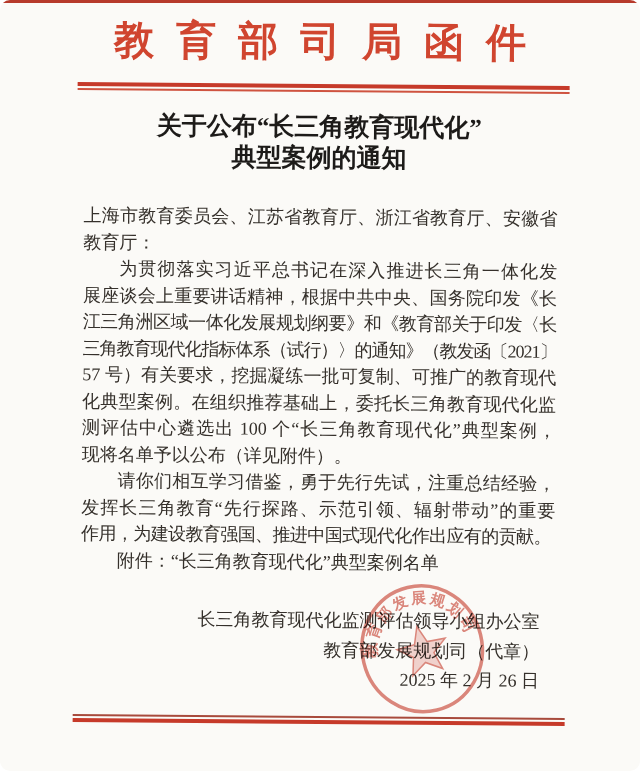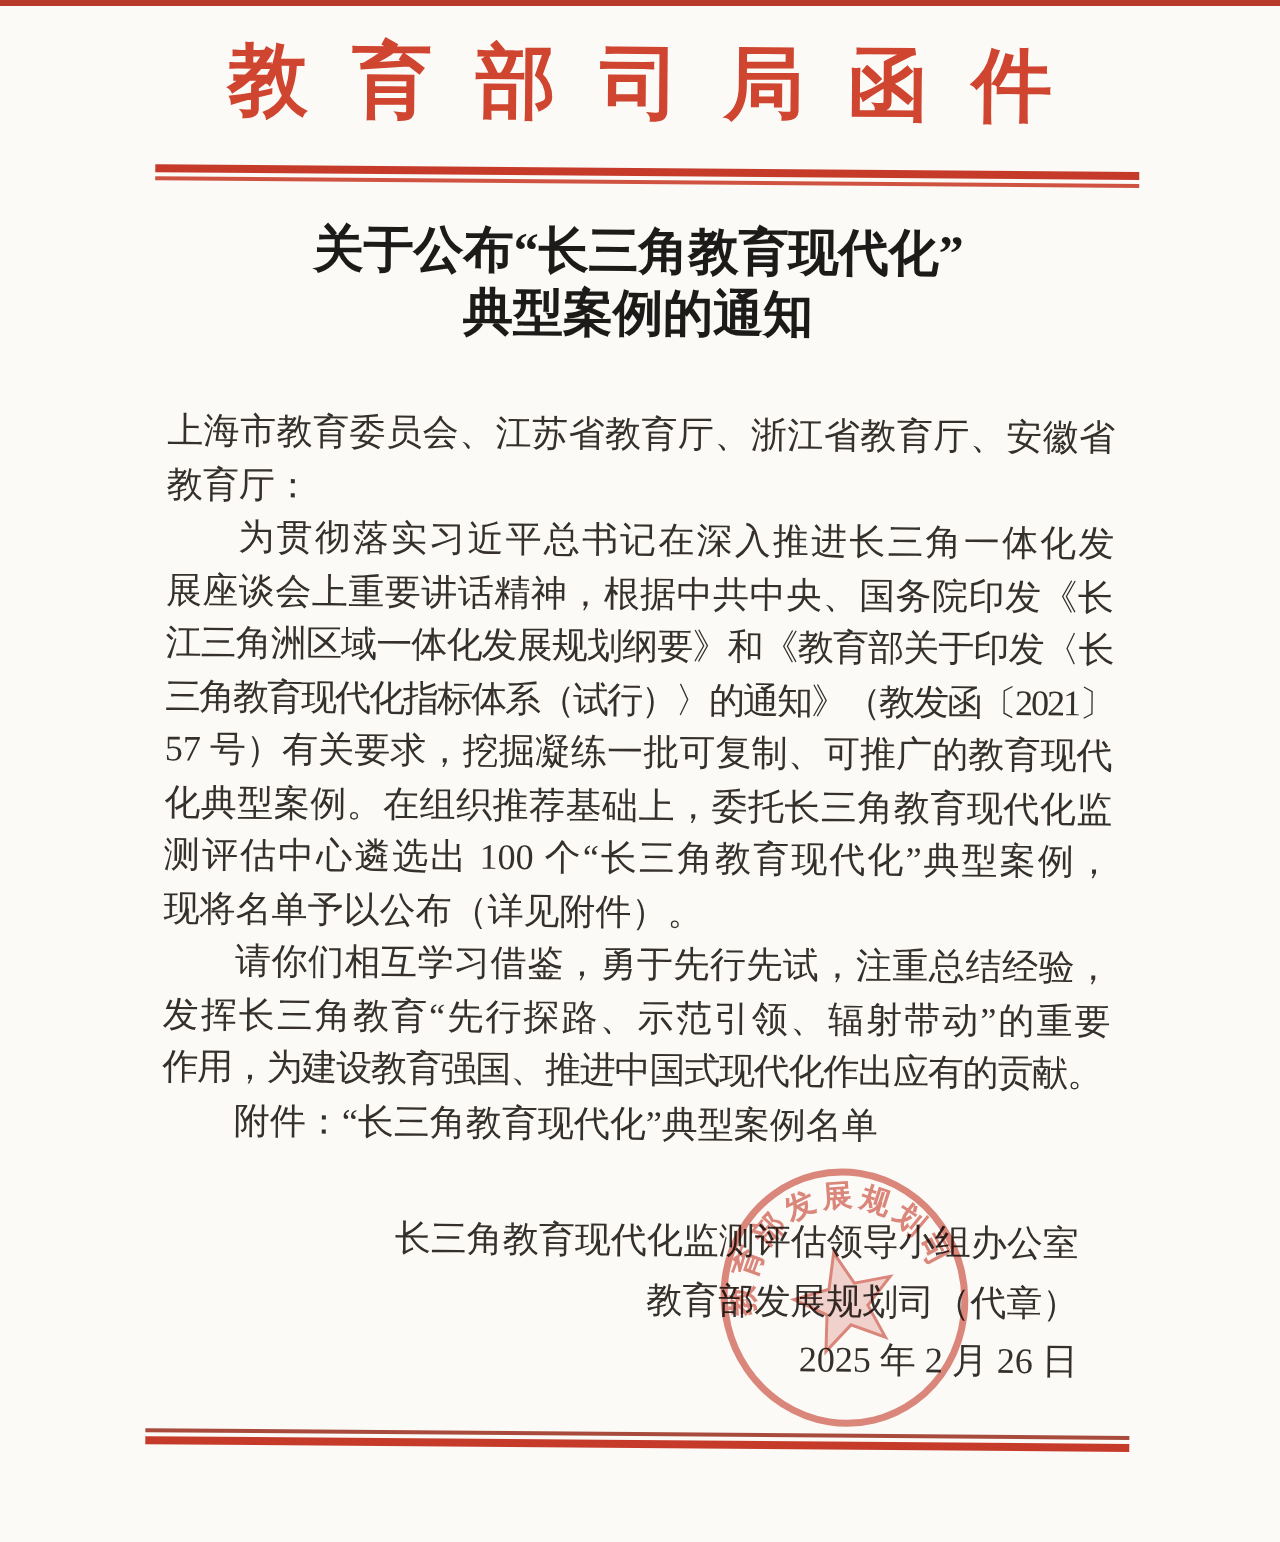--- a/index.html
+++ b/index.html
@@ -3,20 +3,21 @@
 <meta charset="utf-8">
 <style>
   html,body { margin:0; padding:0; }
   .page {
     position: relative;
     width: 640px;
     height: 771px;
     background: #fbfaf7;
     overflow: hidden;
     font-family: "Liberation Serif", "DejaVu Serif", serif;
+    border-radius: 10px;
   }
   
   .top-edge {
     position:absolute; top:0; left:0; width:100%; height:3px;
     background:#b73a2b;
   }
   
   .tilt {
     position:absolute; inset:0;
     transform: rotate(0.45deg);

